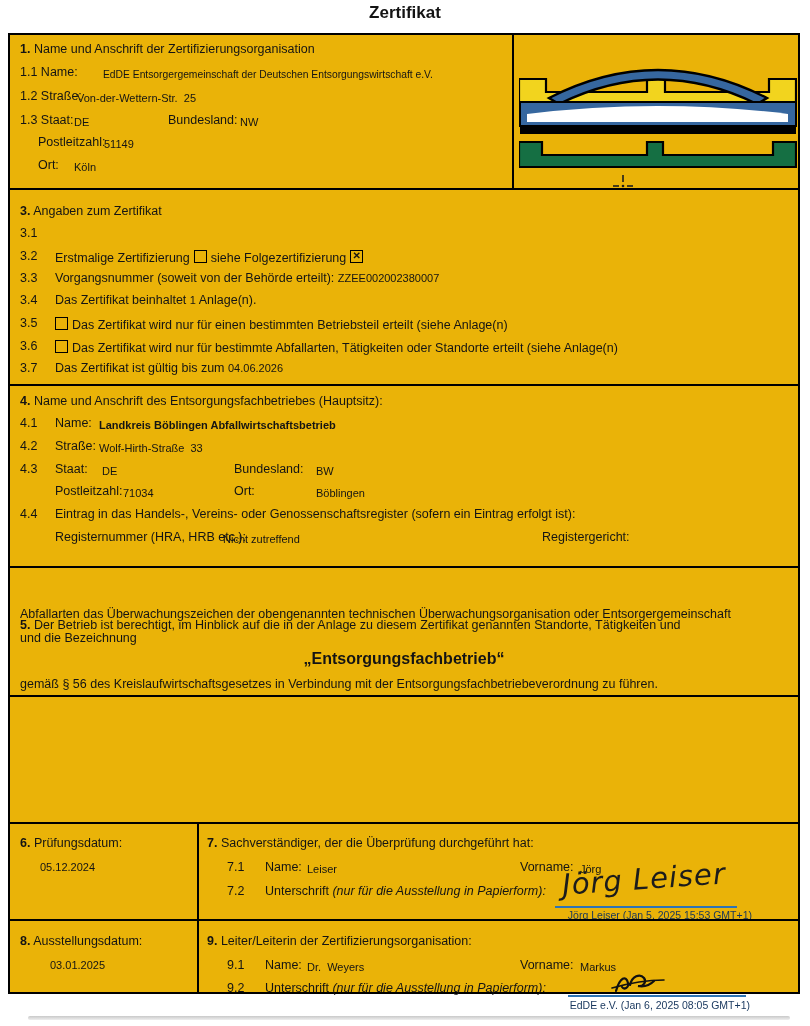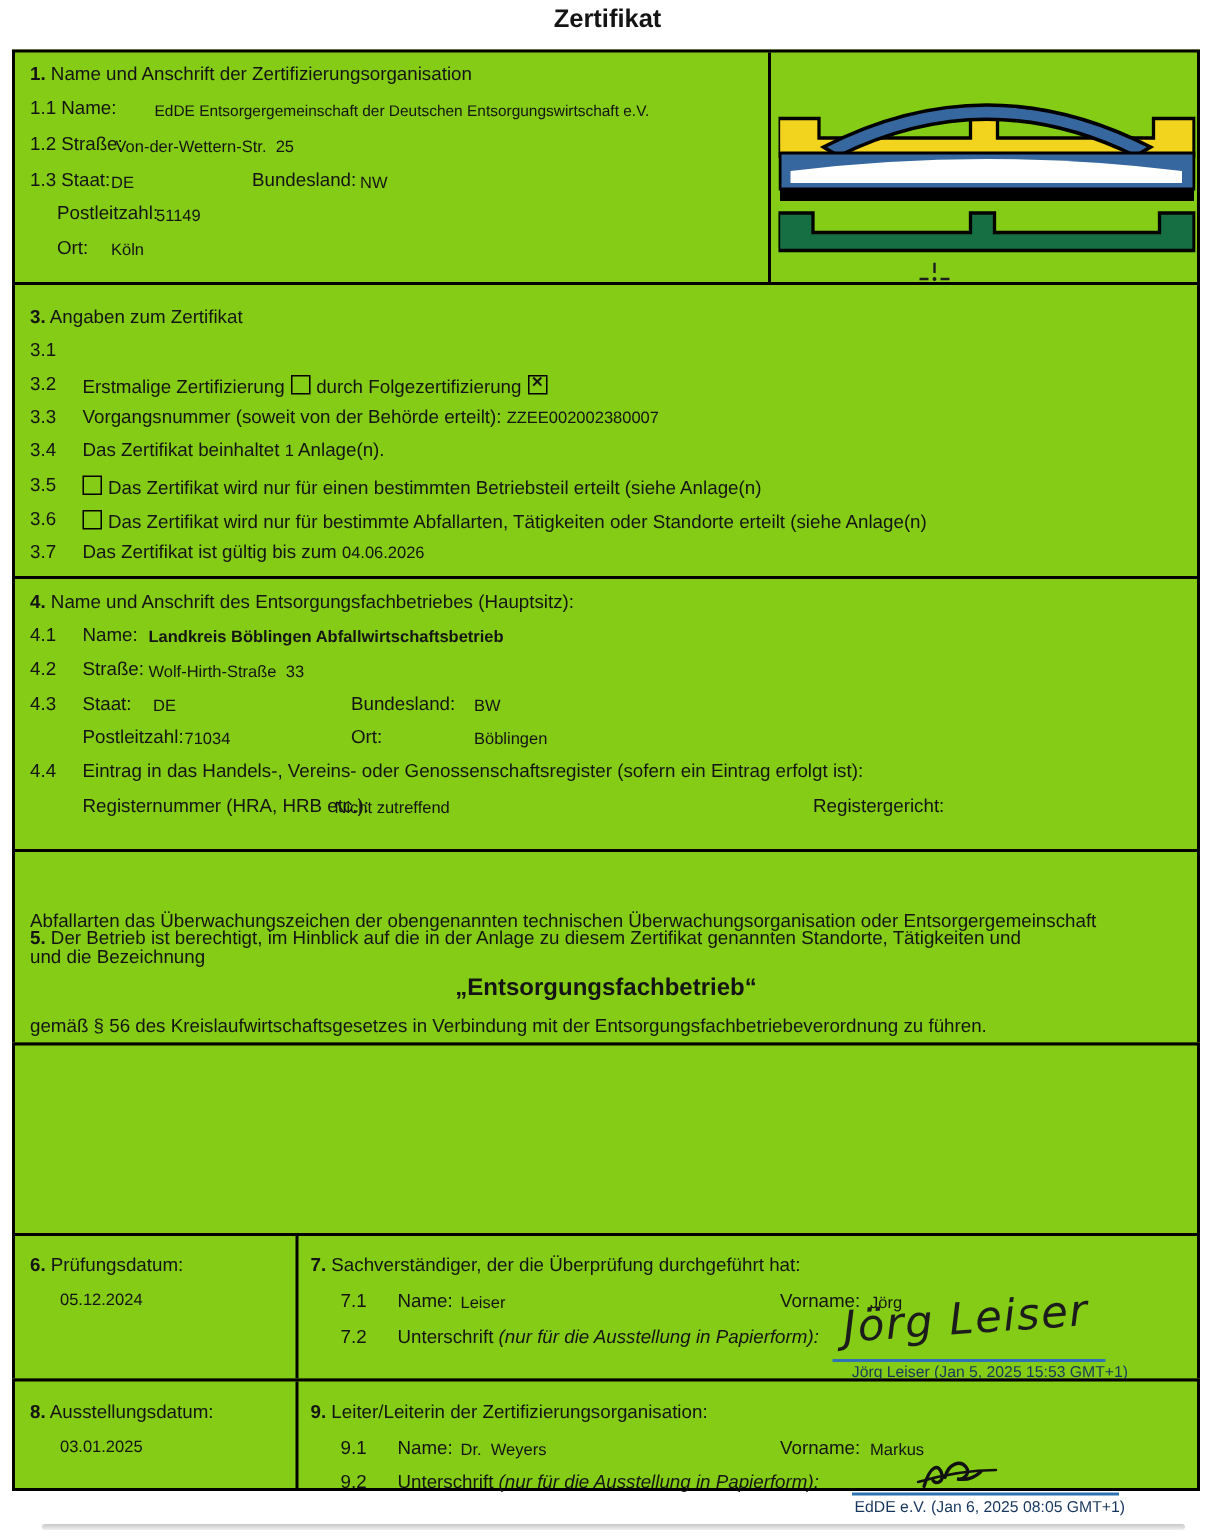--- a/index.html
+++ b/index.html
@@ -1,18 +1,18 @@
 <!DOCTYPE html>
 <html><head>
 <meta charset="utf-8">
 <style>
   html,body{margin:0;padding:0;background:#fff;}
   .page{position:relative;width:810px;height:1026px;background:#ffffff;
         font-family:"Liberation Sans",sans-serif;color:#141414;overflow:hidden;}
-  .box{position:absolute;border:2px solid #000;background:#84cc16;box-sizing:border-box;}
+  .box{position:absolute;border:2px solid #000;background:#eab308;box-sizing:border-box;}
   .t{position:absolute;white-space:pre;font-size:12.5px;line-height:1.1;}
   .b{font-weight:bold;}
   .sm{font-size:11px;}
   .xs{font-size:10.3px;}
   .it{font-style:italic;}
   .cb{display:inline-block;width:11px;height:11px;border:1.6px solid #000;
       vertical-align:-1px;margin:0 4px;text-align:center;line-height:10px;
       font-size:10px;font-weight:bold;overflow:hidden;}
   .title{position:absolute;left:0;top:3px;width:100%;text-align:center;
          font-size:17px;font-weight:bold;}
@@ -78,21 +78,21 @@
     </g>
     <circle cx="11" cy="11" r="1.3" fill="#1e1e1e"></circle>
   </svg>
 
   <div class="box" style="left:8px;top:188px;width:792px;height:198px;">
     <div class="t" style="left:10px;top:15px;"><span class="b">3.</span><span> Angaben zum Zertifikat</span></div>
 
     <div class="t" style="left:10px;top:37px;">3.1</div>
 
     <div class="t" style="left:10px;top:60px;">3.2</div>
-    <div class="t" style="left:45px;top:60px;"><span>Erstmalige Zertifizierung</span><span class="cb"></span><span>durch Folgezertifizierung</span><span class="cb">✕</span></div>
+    <div class="t" style="left:45px;top:60px;"><span>Erstmalige Zertifizierung</span><span class="cb"></span><span>siehe Folgezertifizierung</span><span class="cb">✕</span></div>
 
     <div class="t" style="left:10px;top:82px;">3.3</div>
     <div class="t" style="left:45px;top:82px;"><span>Vorgangsnummer (soweit von der Behörde erteilt): </span><span class="sm">ZZEE002002380007</span></div>
 
     <div class="t" style="left:10px;top:104px;">3.4</div>
     <div class="t" style="left:45px;top:104px;"><span>Das Zertifikat beinhaltet </span><span class="sm">1</span><span> Anlage(n).</span></div>
 
     <div class="t" style="left:10px;top:127px;">3.5</div>
     <div class="t" style="left:45px;top:127px;"><span class="cb" style="margin-left:0;"></span><span>Das Zertifikat wird nur für einen bestimmten Betriebsteil erteilt (siehe Anlage(n)</span></div>
 
@@ -160,21 +160,21 @@
     <div class="t" style="left:217px;top:61px;">7.2</div>
     <div class="t" style="left:255px;top:61px;"><span>Unterschrift </span><span class="it">(nur für die Ausstellung in Papierform):</span></div>
 
     <div class="sig-script" style="left:552px;top:38px;">Jörg Leiser</div>
     <div class="sig-line" style="left:545px;top:56px;width:182px;height:26px;"></div>
     <div class="sig-caption" style="left:520px;top:85px;width:222px;">Jörg Leiser (Jan 5, 2025 15:53 GMT+1)</div>
   </div>
 
   <div class="box" style="left:8px;top:919px;width:792px;height:75px;">
     <div class="t" style="left:10px;top:14px;"><span class="b">8.</span><span> Ausstellungsdatum:</span></div>
-    <div class="t sm" style="left:30px;top:38px;">03.01.2025</div>
+    <div class="t sm" style="left:40px;top:38px;">03.01.2025</div>
 
     <div class="divider-cell"></div>
 
     <div class="t" style="left:197px;top:14px;"><span class="b">9.</span><span> Leiter/Leiterin der Zertifizierungsorganisation:</span></div>
 
     <div class="t" style="left:217px;top:38px;">9.1</div>
     <div class="t" style="left:255px;top:38px;">Name:</div>
     <div class="t sm" style="left:297px;top:40px;">Dr.  Weyers</div>
     <div class="t" style="left:510px;top:38px;">Vorname:</div>
     <div class="t sm" style="left:570px;top:40px;">Markus</div>

